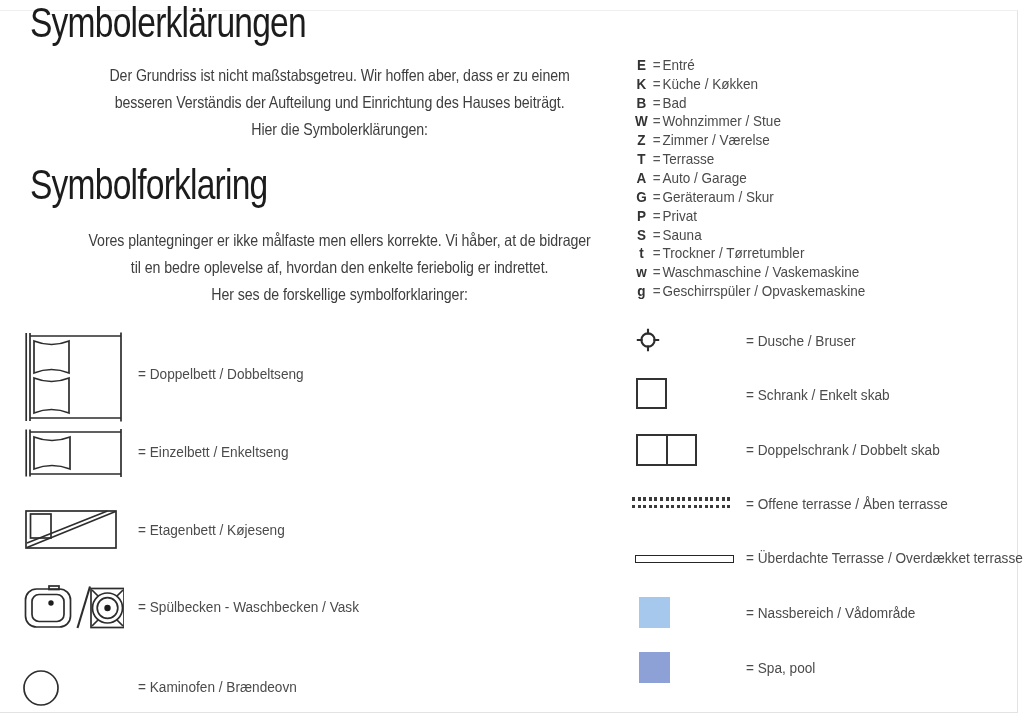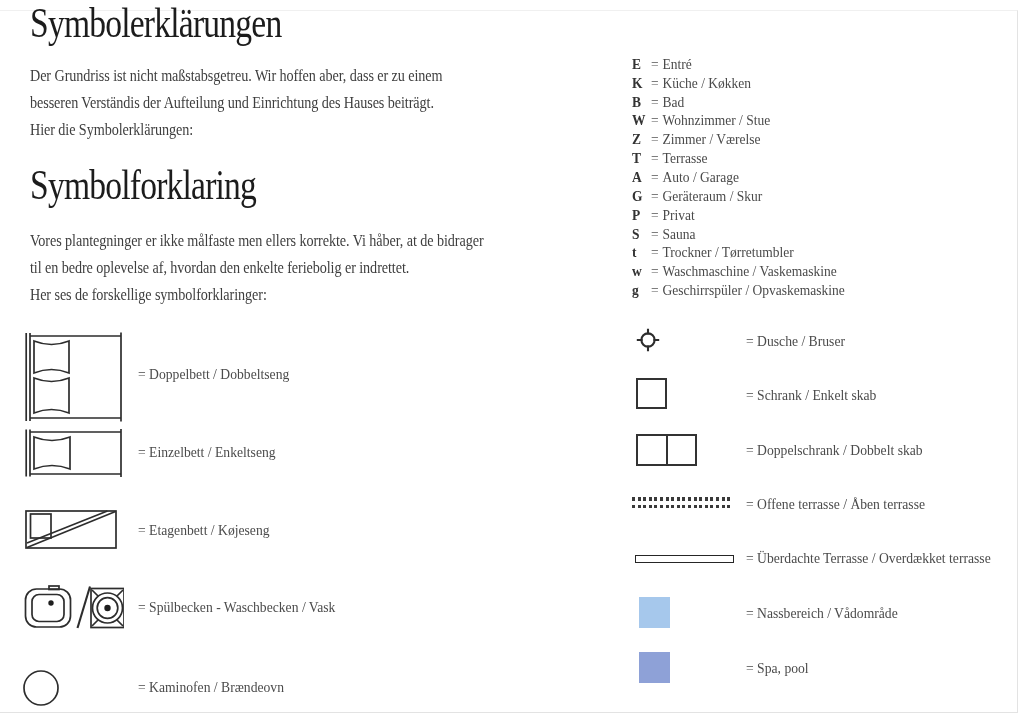--- a/index.html
+++ b/index.html
@@ -1,18 +1,18 @@
 <!DOCTYPE html>
 <html><head>
 <meta charset="utf-8">
 <style>
   html,body { margin:0; padding:0; background:#ffffff; }
   .page {
     position:relative; width:1024px; height:724px; background:#ffffff;
-    font-family:Liberation Serif, serif; overflow:hidden; color:#3e3e3e;
+    font-family:Liberation Sans, sans-serif; overflow:hidden; color:#3e3e3e;text-align:center;
   }
   .edge {
     position:absolute; left:-2px; top:10px; right:6px; bottom:11px;
     border-top:1px solid #f0f0f0; border-right:1px solid #e3e3e3; border-bottom:1px solid #e3e3e3;
     pointer-events:none;
   }
   .h-title {
     position:absolute; left:30px; font-size:42px; line-height:46px; color:#1c1c1c;
     letter-spacing:-1px; white-space:nowrap; font-weight:400;
     transform:scaleX(0.8); transform-origin:0 0;

